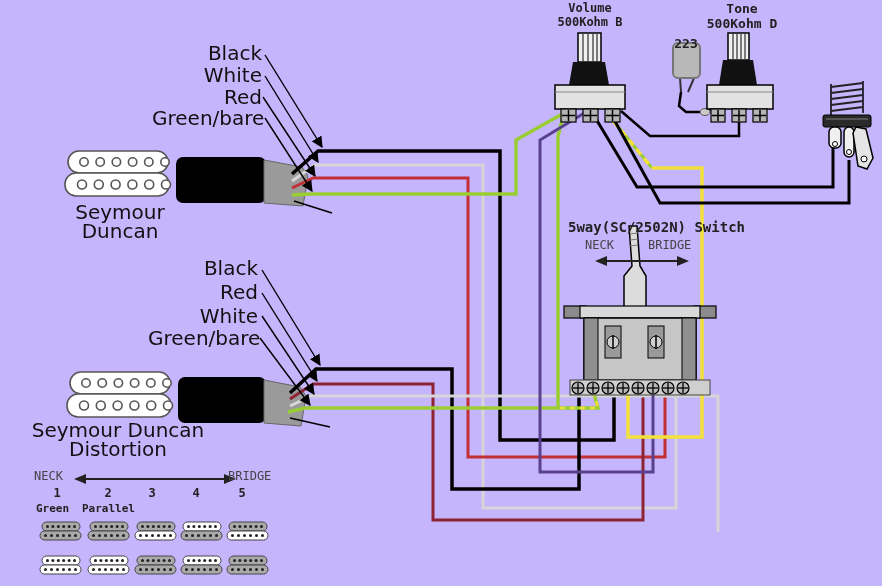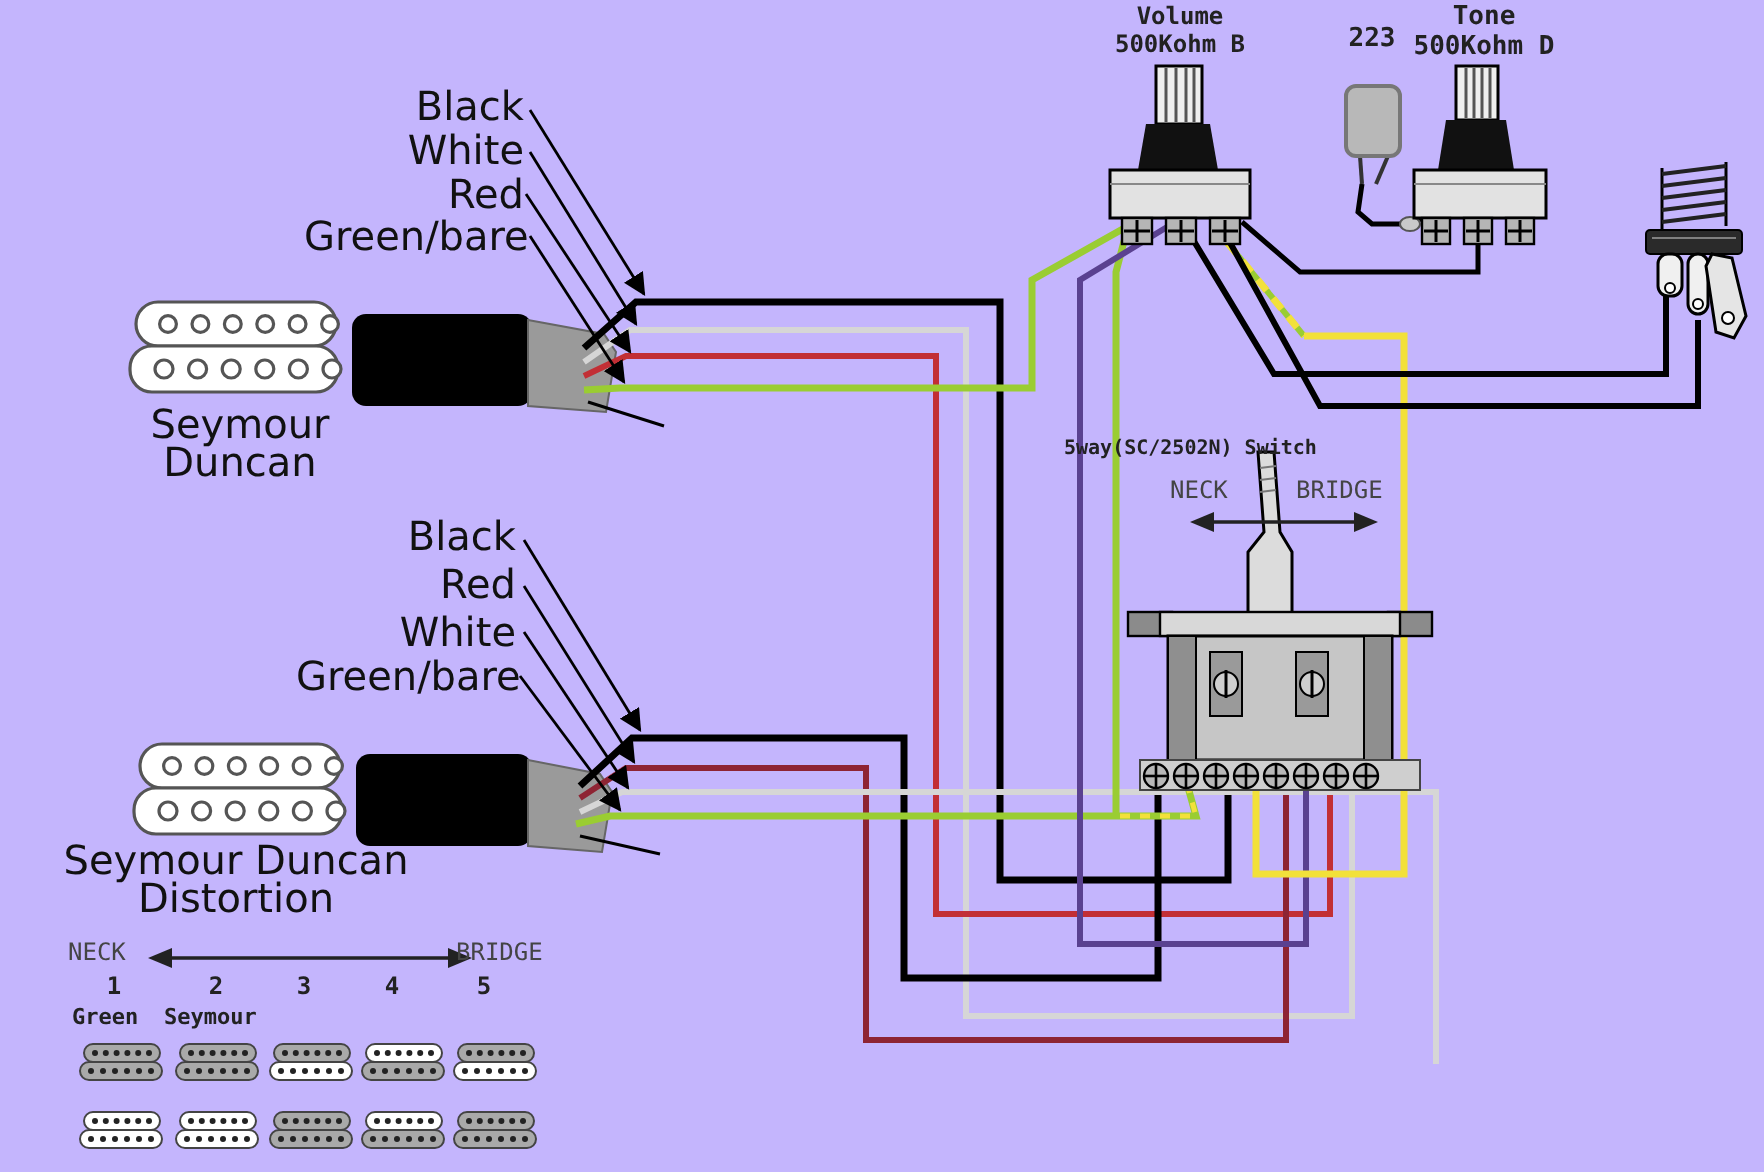--- a/index.html
+++ b/index.html
@@ -377,47 +377,47 @@
 </svg>
 
 <div class="lbl mono center block" style="left:540px;top:1px;width:100px;font-size:12px;">
   <span>Volume</span>
   <span>500Kohm B</span>
 </div>
 <div class="lbl mono center block" style="left:697px;top:1px;width:90px;font-size:13px;">
   <span>Tone</span>
   <span>500Kohm D</span>
 </div>
-<div class="lbl mono center" style="left:666px;top:12px;width:40px;font-size:13px;">223</div>
+<div class="lbl mono center" style="left:666px;top:36px;width:40px;font-size:13px;">223</div>
 
 <div class="lbl sans15 right" style="left:172px;top:44px;width:90px;">Black</div>
 <div class="lbl sans15 right" style="left:172px;top:66px;width:90px;">White</div>
 <div class="lbl sans15 right" style="left:172px;top:88px;width:90px;">Red</div>
 <div class="lbl sans15 right" style="left:152px;top:109px;width:110px;">Green/bare</div>
 
 <div class="lbl sans15 right" style="left:168px;top:259px;width:90px;">Black</div>
 <div class="lbl sans15 right" style="left:168px;top:283px;width:90px;">Red</div>
 <div class="lbl sans15 right" style="left:168px;top:307px;width:90px;">White</div>
 <div class="lbl sans15 right" style="left:148px;top:329px;width:110px;">Green/bare</div>
 
 <div class="lbl sans15 center block" style="left:35px;top:203px;width:170px;">
   <span>Seymour Duncan</span>
 </div>
 <div class="lbl sans15 center block" style="left:28px;top:421px;width:180px;">
   <span>Seymour Duncan</span>
   <span>Distortion</span>
 </div>
 
-<div class="lbl mono" style="left:532px;top:219px;font-size:10px;">5way(SC/2502N) Switch</div>
+<div class="lbl mono" style="left:568px;top:219px;font-size:14px;">5way(SC/2502N) Switch</div>
 <div class="lbl mono" style="left:585px;top:238px;font-size:12px;font-weight:400;color:#444;">NECK</div>
 <div class="lbl mono" style="left:648px;top:238px;font-size:12px;font-weight:400;color:#444;">BRIDGE</div>
 
 <div class="lbl mono" style="left:34px;top:469px;font-size:12px;font-weight:400;color:#444;">NECK</div>
 <div class="lbl mono" style="left:228px;top:469px;font-size:12px;font-weight:400;color:#444;">BRIDGE</div>
 <div class="lbl mono center" style="left:50px;top:486px;width:14px;font-size:12px;">1</div>
 <div class="lbl mono center" style="left:101px;top:486px;width:14px;font-size:12px;">2</div>
 <div class="lbl mono center" style="left:145px;top:486px;width:14px;font-size:12px;">3</div>
 <div class="lbl mono center" style="left:189px;top:486px;width:14px;font-size:12px;">4</div>
 <div class="lbl mono center" style="left:235px;top:486px;width:14px;font-size:12px;">5</div>
 <div class="lbl mono" style="left:36px;top:502px;font-size:11px;">Green</div>
-<div class="lbl mono" style="left:82px;top:502px;font-size:11px;">Seymour</div>
+<div class="lbl mono" style="left:82px;top:502px;font-size:11px;">Parallel</div>
 
 </div>
 
 </body></html>

